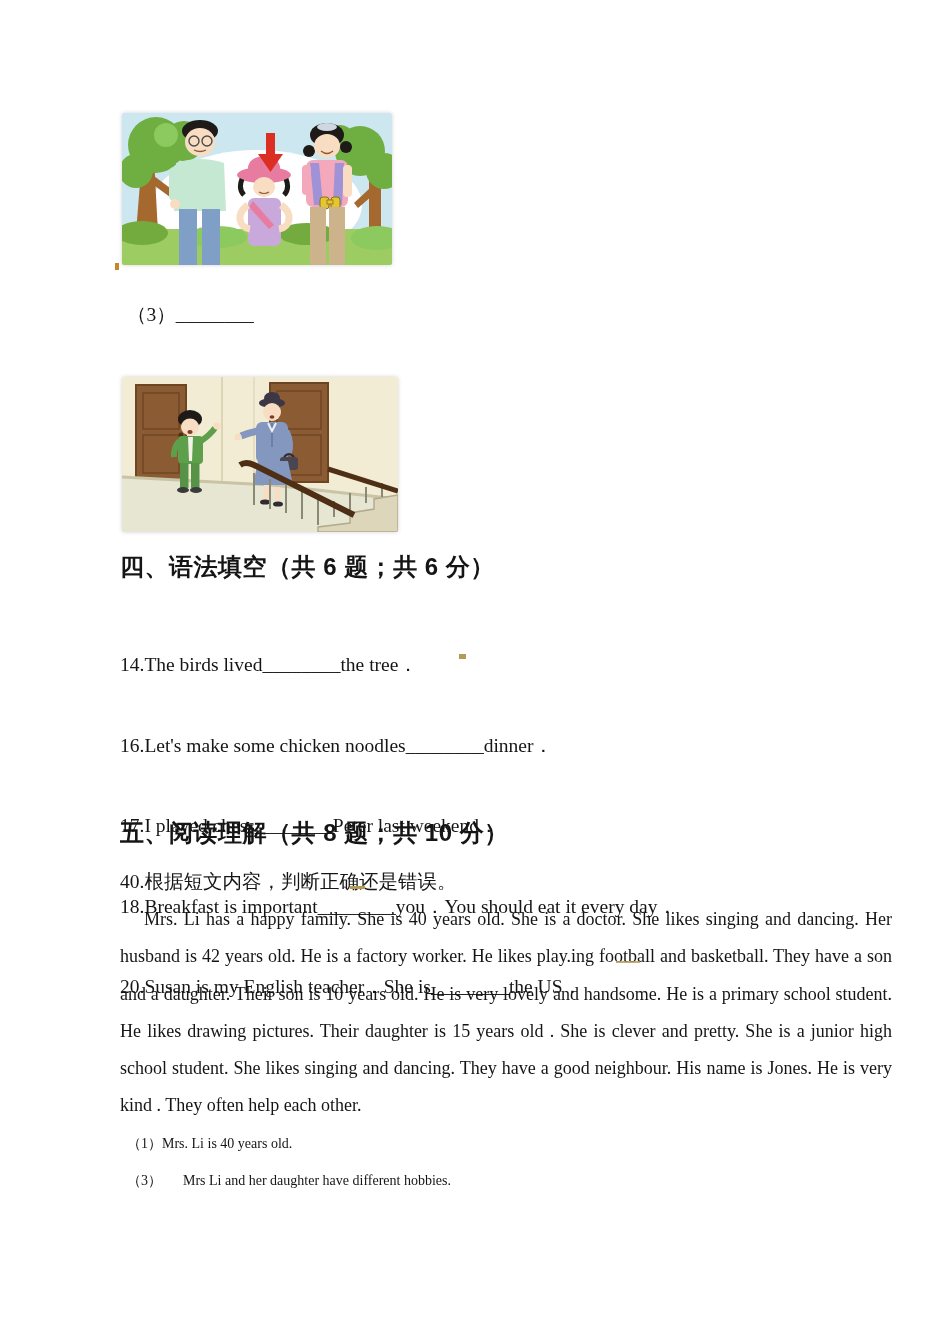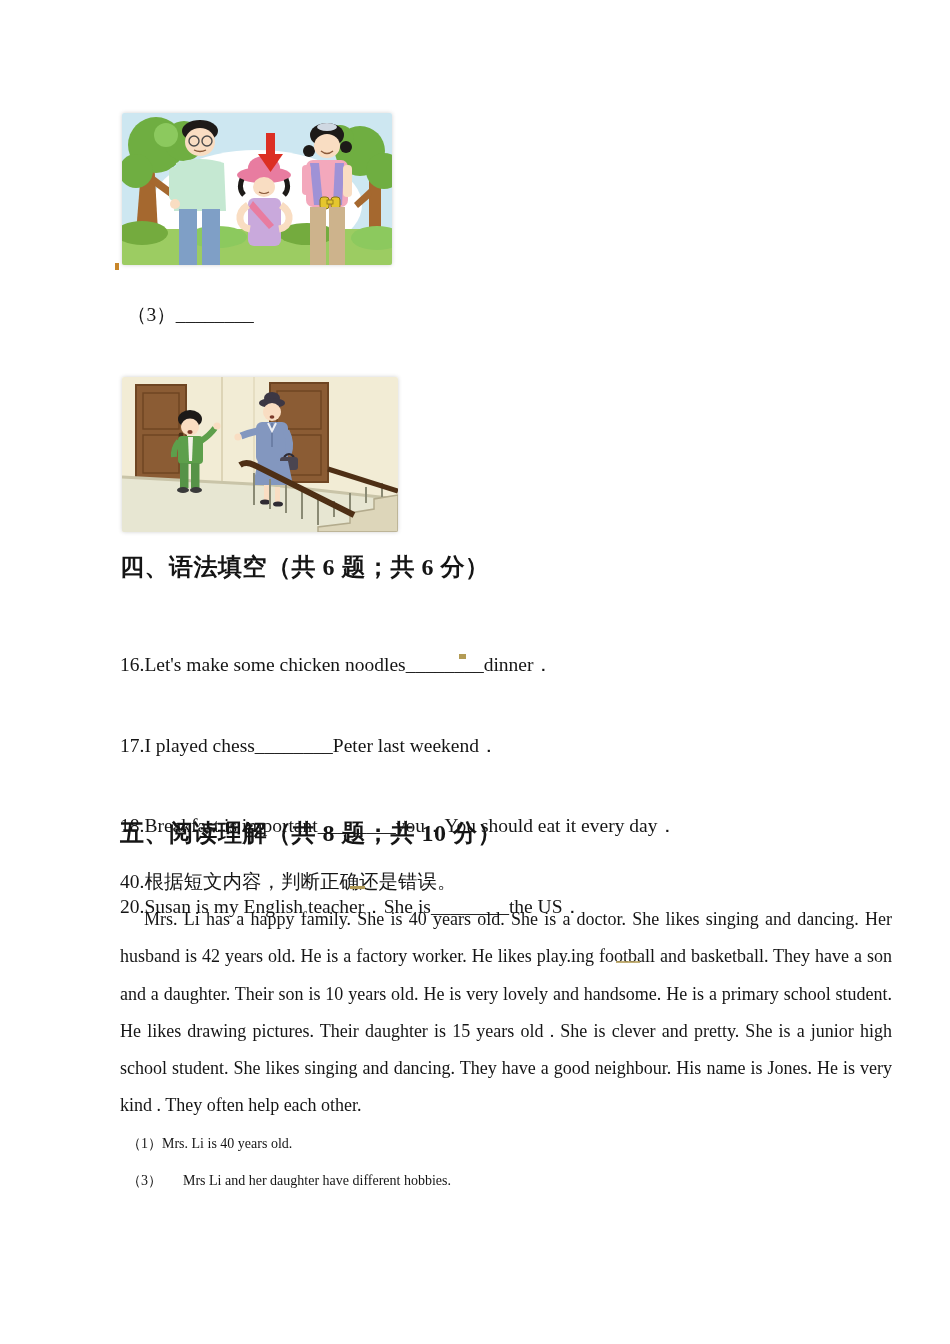--- a/index.html
+++ b/index.html
@@ -11,21 +11,21 @@
     color:#151515;
     overflow:hidden;
     margin-left:32px;
   }
   .abs{position:absolute;}
   .photo{box-shadow:0 0 4px rgba(0,0,0,0.18);border-radius:2px;}
   .body-text{font-size:19.5px;white-space:pre-wrap;}
   .item3-line{left:95px;top:301px;font-size:19.5px;white-space:pre-wrap;}
   .sec-title{
     left:88px;font-size:24px;font-weight:700;
-    font-family:Liberation Serif, serif;
+    font-family:Liberation Sans, sans-serif;
     letter-spacing:0.5px;white-space:pre-wrap;
   }
   .q-list{left:88px;top:603px;width:800px;}
   .q-list .q{height:36.5px;line-height:36.5px;}
   .instruction{left:88px;top:868px;font-size:19.5px;}
   .passage{
     left:88px;top:901px;width:772px;
     font-size:18px;line-height:37.3px;
     text-align:justify;text-indent:24px;
   }
@@ -199,20 +199,21 @@
         <line x1="260" y1="106" x2="260" y2="120"></line>
       </g>
       <path d="M118,88 Q124,84 132,88 L232,138" stroke="#4e2f15" stroke-width="6" fill="none"></path>
       <line x1="206" y1="92" x2="276" y2="114" stroke="#4e2f15" stroke-width="5"></line>
     </g>
   </svg>
 
   <div class="abs sec-title" style="top:551px;">四、语法填空（共 6 题；共 6 分）</div>
 
   <div class="abs q-list body-text">
+    <div class="q">14.The birds lived________the tree．</div>
     <div class="q">16.Let's make some chicken noodles________dinner．</div>
     <div class="q">17.I played chess________Peter last weekend．</div>
     <div class="q">18.Breakfast is important________you．You should eat it every day．</div>
     <div class="q">20.Susan is my English teacher．She is________the US．</div>
   </div>
 
   <div class="abs sec-title" style="top:817px;">五、阅读理解（共 8 题；共 10 分）</div>
 
   <div class="abs instruction">40.根据短文内容，判断正确还是错误。</div>
 

